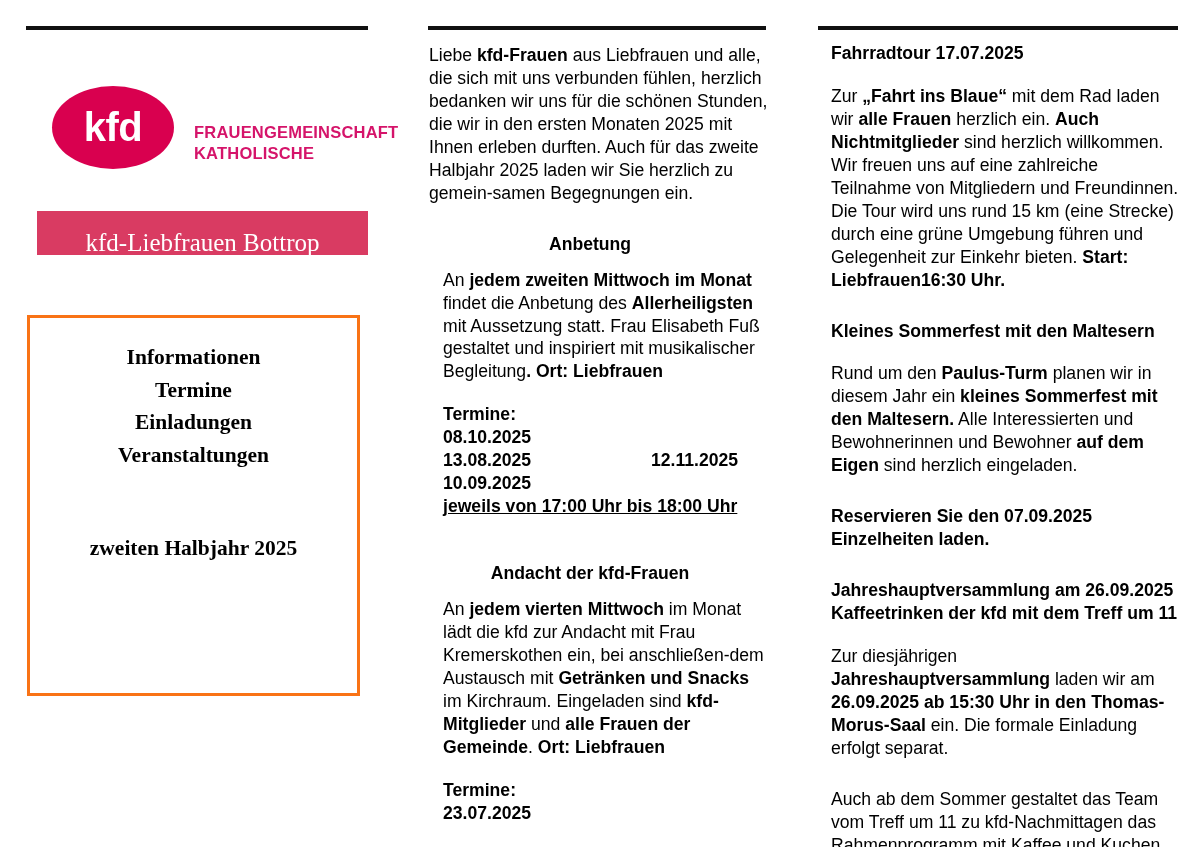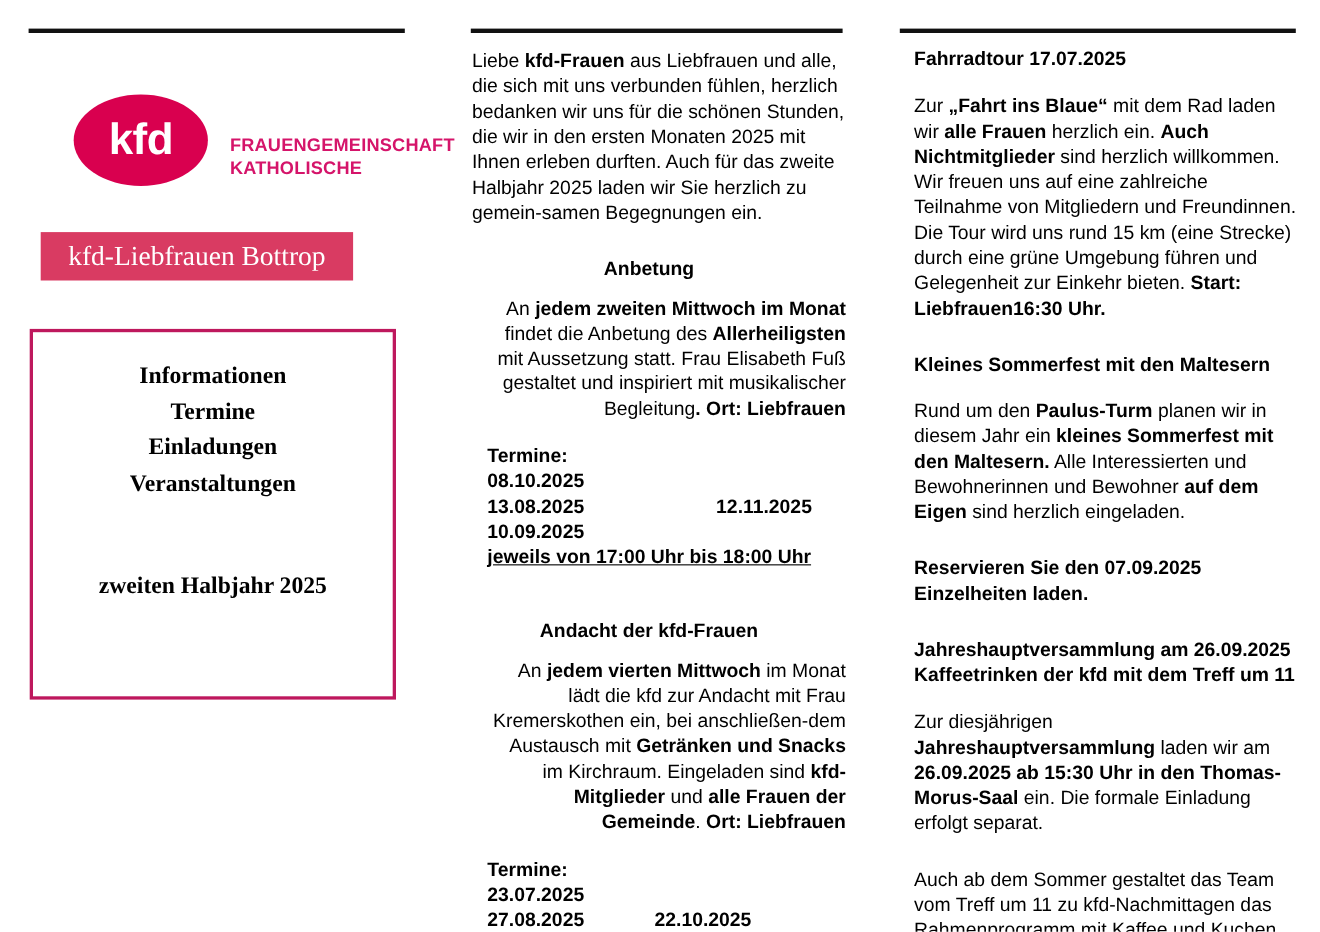--- a/index.html
+++ b/index.html
@@ -27,21 +27,21 @@
     height: 4px;
     background: #111111;
   }
   .rule.col1 { left: 26px;  top: 26px; width: 342px; }
   .rule.col2 { left: 428px; top: 26px; width: 338px; }
   .rule.col3 { left: 818px; top: 26px; width: 360px; }
 
   
   .col1-wrap {
     position: absolute;
-    left: 41px;
+    left: 26px;
     top: 50px;
     width: 345px;
   }
 
   .logo-block {
     position: relative;
     height: 110px;
     margin-top: 28px;
   }
   .logo-ellipse {
@@ -76,41 +76,41 @@
     font-weight: 700;
     font-size: 16.5px;
     line-height: 1.26;
     letter-spacing: 0.2px;
   }
 
   .pink-banner {
     position: absolute;
     left: 37px;
     top: 211px;
-    width: 284px;
+    width: 331px;
     height: 44px;
     background: #d93b62;
     display: flex;
-    align-items: center;
+    align-items: flex-end;
     justify-content: center;
   }
   .pink-banner span {
     color: #ffffff;
     font-family: "Liberation Serif", serif;
     font-size: 25px;
     line-height: 1;
   }
 
   .info-box {
     position: absolute;
     left: 27px;
-    top: 299px;
+    top: 315px;
     width: 333px;
-    height: 337px;
-    border: 3px solid #be185d;
+    height: 381px;
+    border: 3px solid #f97316;
     box-sizing: border-box;
   }
   .info-box .lines {
     margin-top: 23px;
     text-align: center;
     font-family: "Liberation Serif", serif;
     font-weight: 700;
     font-size: 21.5px;
     line-height: 1.52;
     color: #000000;
@@ -123,21 +123,21 @@
     position: absolute;
     font-family: "Liberation Sans", sans-serif;
     font-size: 17.6px;
     line-height: 1.305;
     color: #000000;
   }
   .col2 { left: 429px; top: 44px;  width: 340px; }
   .col3 { left: 831px; top: 42px;  width: 348px; }
 
   .para { margin: 0 0 0 0; }
-  .para.ind { padding-left: 14px; text-align: right; }
+  .para.ind { padding-left: 14px; }
   .para b { font-weight: 700; }
 
   .spacer-sm { height: 13px; }
   .spacer-md { height: 20px; }
   .spacer-lg { height: 28px; }
   .spacer-xl { height: 44px; }
 
   .sec-head {
     text-align: center;
     font-weight: 700;
@@ -238,24 +238,20 @@
     <p class="para ind"><span>An </span><b>jedem vierten Mittwoch</b><span> im Monat lädt die kfd zur Andacht mit Frau Kremerskothen ein, bei anschließen-dem Austausch mit </span><b>Getränken und Snacks</b><span> im Kirchraum. Eingeladen sind </span><b>kfd-Mitglieder</b><span> und </span><b>alle Frauen der Gemeinde</b><span>.    </span><b>Ort: Liebfrauen</b></p>
 
     <div class="spacer-md"></div>
 
     <div class="termine" style="--c1:152px">
       <span class="label">Termine:</span>
       <div class="rowgrid">
         <span>23.07.2025</span>
         <span class="right-l"></span>
       </div>
-      <div class="rowgrid">
-        <span>27.08.2025</span>
-        <span class="right-l">22.10.2025</span>
-      </div>
 
     </div>
   </div>
 
   <div class="col col3">
 
     <div class="sec-head-left">Fahrradtour 17.07.2025</div>
     <div class="spacer-md"></div>
 
     <p class="para"><span>Zur </span><b>„Fahrt ins Blaue“</b><span> mit dem Rad laden wir </span><b>alle Frauen</b><span> herzlich ein. </span><b>Auch Nichtmitglieder</b><span> sind herzlich willkommen. Wir freuen uns auf eine zahlreiche Teilnahme von Mitgliedern und Freundinnen. Die Tour wird uns rund 15 km (eine Strecke) durch eine grüne Umgebung führen und Gelegenheit zur Einkehr bieten. </span><b>Start: Liebfrauen16:30 Uhr.</b></p>

